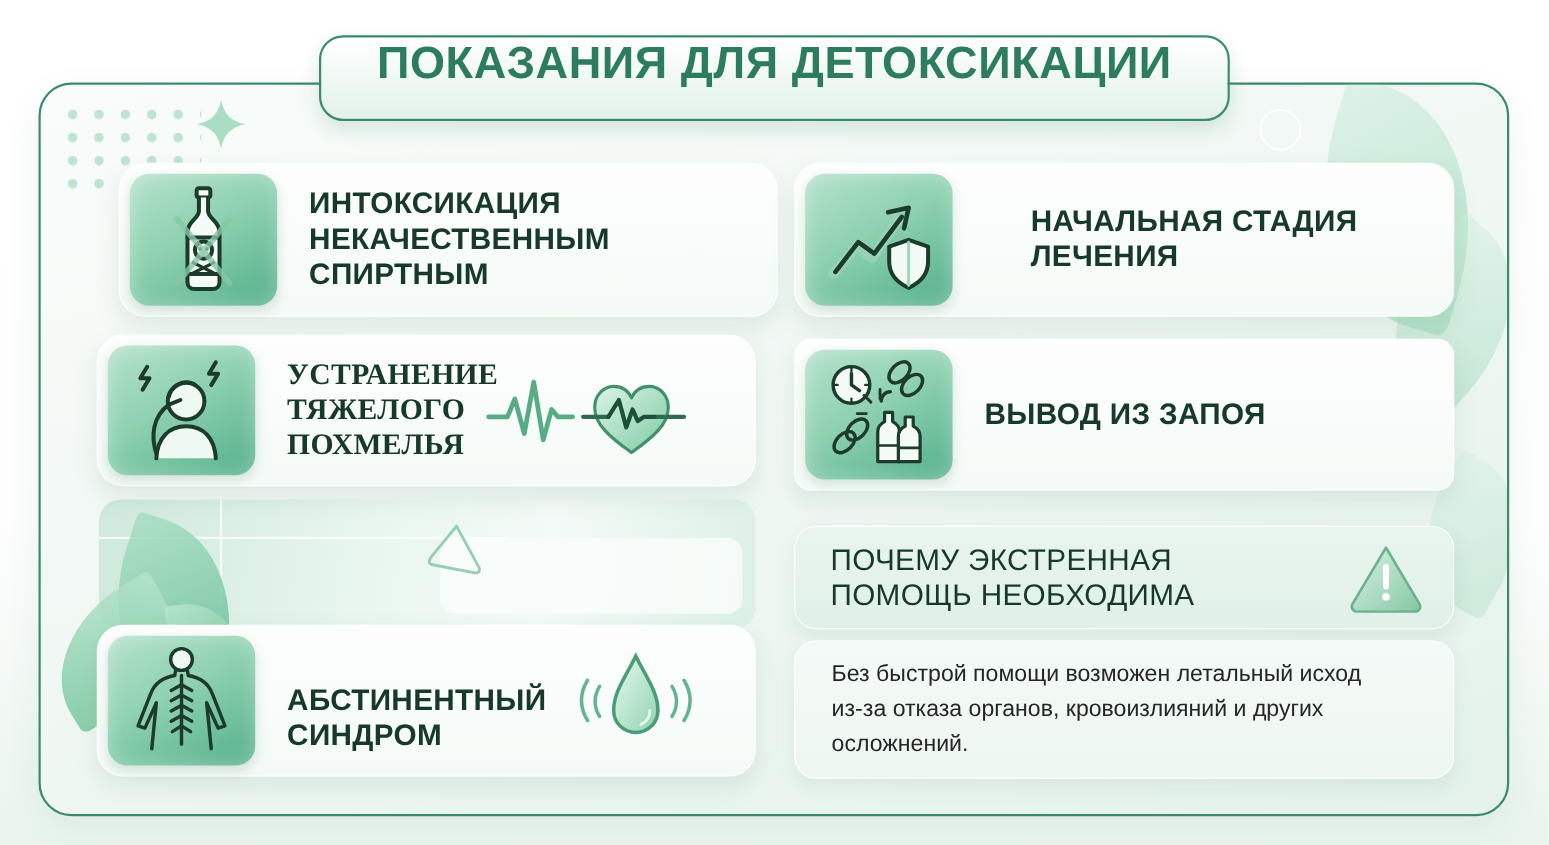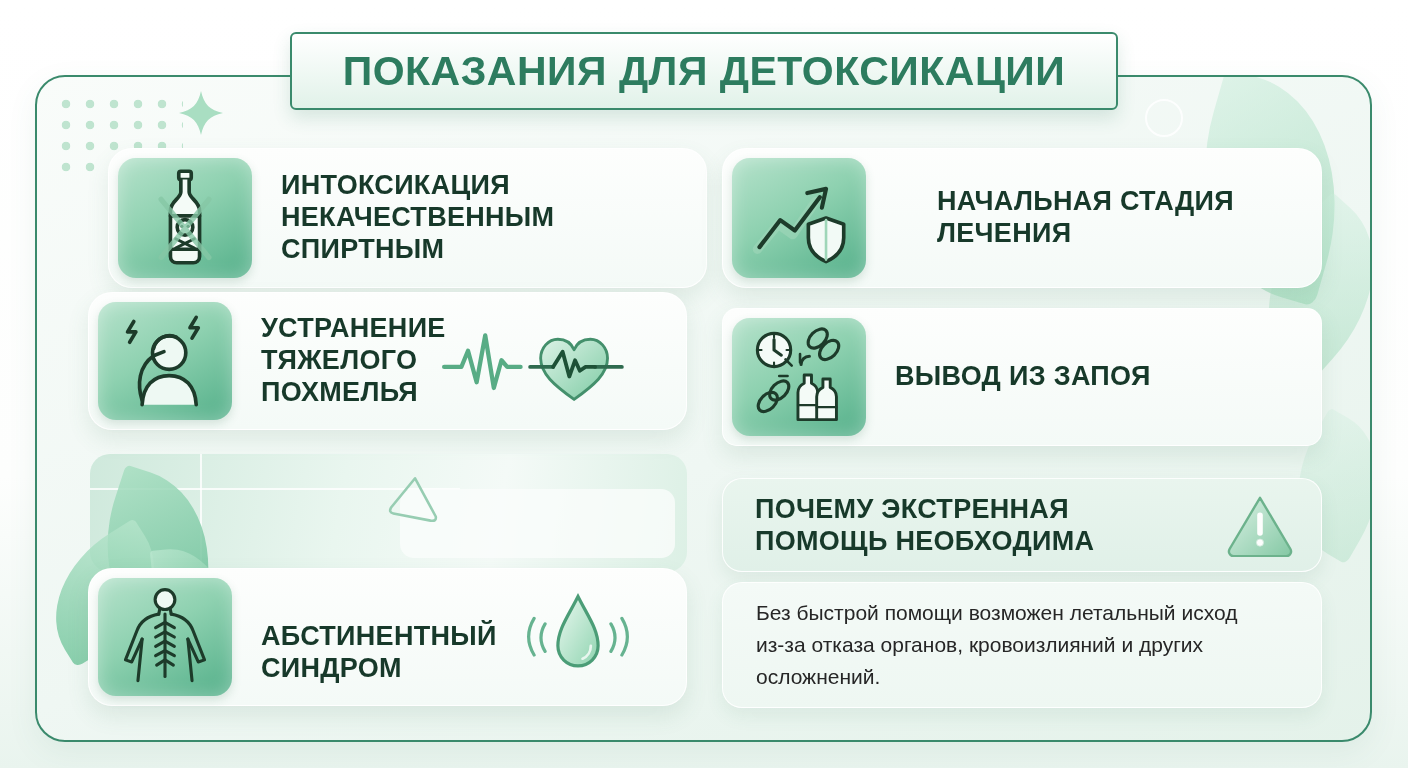--- a/index.html
+++ b/index.html
@@ -34,38 +34,38 @@
     position:absolute;left:53px;top:377px;width:597px;height:118px;border-radius:20px;
     background:linear-gradient(100deg,#cfe9dc 0%,#e9f6ef 42%,#f4faf7 68%,#dcf0e5 100%);
   }
   .band-inner{position:absolute;left:52%;top:30%;width:46%;height:58%;border-radius:14px;background:rgba(250,253,251,.8);}
   .band-line-v{position:absolute;left:110px;top:0;width:2px;height:100%;background:rgba(255,255,255,.8);}
   .band-line-h{position:absolute;left:0;top:34px;width:62%;height:2px;background:rgba(255,255,255,.8);}
   .delta-tri{position:absolute;left:292px;top:16px;width:62px;height:62px;}
   
   .title-pill{
     position:absolute;left:50%;top:32px;transform:translateX(-50%);
-    width:824px;height:74px;z-index:10;border:2.5px solid #3a8a6c;border-radius:6px;
+    width:824px;height:74px;z-index:10;border:2.5px solid #3a8a6c;border-radius:22px;
     background:linear-gradient(180deg,#ffffff 0%,#e1f2e9 100%);
     box-shadow:0 8px 18px rgba(46,125,93,.16);
-    display:flex;align-items:center;justify-content:center;
+    display:flex;justify-content:center;
   }
   .title-pill h1{
     margin:0;font-size:41px;font-weight:bold;letter-spacing:.5px;color:#2d7c5f;white-space:nowrap;
   }
   
   .card{
     position:absolute;border-radius:24px;z-index:3;
     background:linear-gradient(180deg,#fdfefd 0%,#f4faf7 100%);
     border:1.5px solid rgba(255,255,255,.95);
     box-shadow:0 10px 22px rgba(70,130,100,.12);
     display:flex;align-items:center;
   }
   .c1{left:88px;top:148px;width:597px;height:138px;margin-left:20px;}
-  .c2{left:88px;top:292px;width:597px;height:136px;}
+  .c2{left:88px;top:304px;width:597px;height:136px;font-family:Liberation Serif, serif;}
   .c3{left:88px;top:568px;width:597px;height:136px;}
   .c4{left:722px;top:148px;width:598px;height:138px;justify-content:center;}
   .c5{left:722px;top:308px;width:598px;height:136px;border-radius:15px;}
   .tile{
     position:absolute;left:9px;top:9px;bottom:9px;width:134px;border-radius:18px;
     background:linear-gradient(150deg,#b5e2cb 0%,#8ed1b0 45%,#53af89 100%);
     box-shadow:inset 0 0 18px rgba(255,255,255,.35),0 4px 10px rgba(60,120,90,.18);
     display:flex;align-items:center;justify-content:center;
   }
   .tile svg{width:104px;height:104px;}
@@ -81,21 +81,21 @@
   .decor-heartbeat{position:absolute;right:58px;top:30px;width:190px;height:86px;}
   .decor-drop{position:absolute;right:52px;top:22px;width:112px;height:96px;}
   
   .warn-head{
     position:absolute;left:722px;top:478px;width:598px;height:92px;z-index:3;border-radius:20px;
     background:linear-gradient(180deg,#e9f5ee 0%,#e0f0e8 100%);
     border:1.5px solid rgba(255,255,255,.9);
     box-shadow:0 8px 18px rgba(70,130,100,.10);
     display:flex;align-items:center;
   }
-  .warn-title{margin-left:32px;font-size:27px;font-weight:bold;line-height:1.2;letter-spacing:.3px;color:#17392a;max-width:390px;}
+  .warn-title{margin-left:32px;font-size:27px;font-weight:normal;line-height:1.2;letter-spacing:.3px;color:#17392a;max-width:390px;}
   .warn-icon{position:absolute;right:24px;top:14px;width:74px;height:64px;}
   .warn-body{
     position:absolute;left:722px;top:582px;width:598px;height:124px;z-index:3;border-radius:20px;
     background:linear-gradient(180deg,#f4faf7 0%,#eef7f2 100%);
     border:1.5px solid rgba(255,255,255,.9);
     box-shadow:0 8px 18px rgba(70,130,100,.09);
     display:flex;align-items:center;
   }
   .warn-text{margin-left:33px;max-width:492px;font-size:21px;line-height:1.52;color:#262626;}
   

